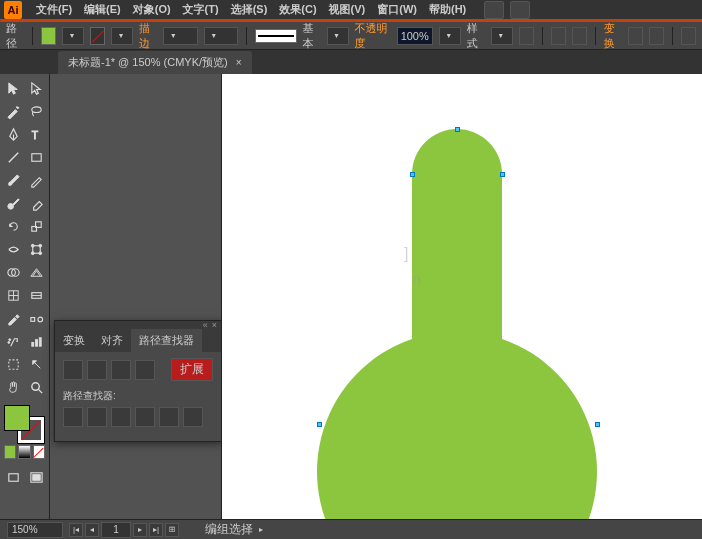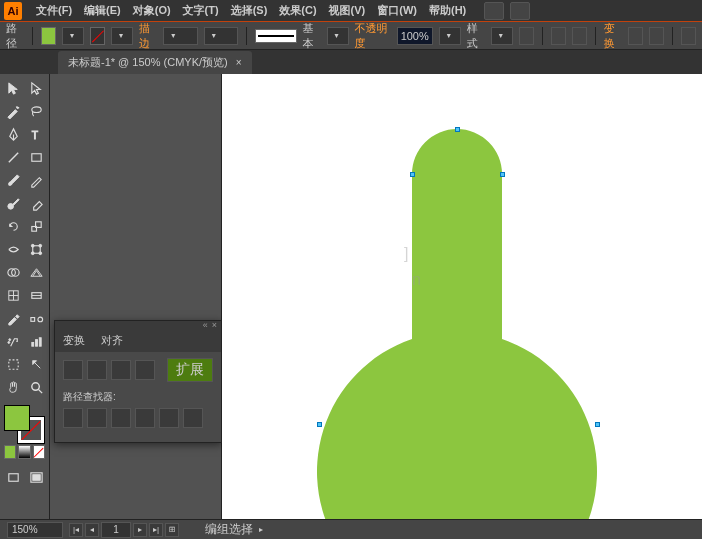--- a/index.html
+++ b/index.html
@@ -1,17 +1,17 @@
 <!DOCTYPE html>
 <html><head>
 <meta charset="utf-8">
 <style>
 * { margin: 0; padding: 0; box-sizing: border-box; font-family: "Microsoft YaHei", Arial, sans-serif; font-size: 11px; color: #ccc; }
 body { background: #333; width: 702px; height: 539px; overflow: hidden; position: relative; }
-.menubar { height: 22px; background: #333; display: flex; align-items: center; padding: 0 4px; border-bottom: 1px solid #c2410c; }
+.menubar { height: 22px; background: #333; display: flex; align-items: center; padding: 0 4px; border-bottom: 3px solid #c2410c; }
 .ai-logo { width: 18px; height: 18px; background: #ff7f00; color: #330000; font-weight: bold; display: flex; align-items: center; justify-content: center; border-radius: 2px; margin-right: 8px; font-size: 11px; }
 .menu-item { padding: 2px 6px; cursor: default; font-weight: bold; }
 .toolbar-icons { display: flex; gap: 6px; margin-left: 12px; }
 .tb-icon { width: 20px; height: 18px; background: #444; border: 1px solid #555; border-radius: 2px; cursor: pointer; }
 .controlbar { height: 28px; background: #454545; display: flex; align-items: center; padding: 0 6px; gap: 6px; border-bottom: 1px solid #222; }
 .ctrl-label { font-size: 11px; color: #ccc; }
 .orange { color: #ff9933 !important; }
 .swatch { width: 18px; height: 18px; background: #8CC63F; border: 1px solid #666; cursor: pointer; }
 .swatch-dark { width: 18px; height: 18px; background: #333; border: 1px solid #666; cursor: pointer; position: relative; }
 .swatch-dark::after { content: ''; position: absolute; width: 120%; height: 1px; background: red; transform: rotate(-45deg); top: 50%; left: -10%; }
@@ -44,21 +44,21 @@
 .floating-panel { position: absolute; top: 246px; left: 4px; width: 168px; background: #494949; border: 1px solid #222; box-shadow: 0 2px 8px rgba(0,0,0,.5); }
 .panel-handle { height: 8px; background: #3a3a3a; display:flex; justify-content:flex-end; align-items:center; padding-right:4px; }
 .panel-handle span { font-size: 9px; cursor: pointer; margin-left: 4px; color: #999; }
 .panel-tabs { display: flex; background: #3a3a3a; }
 .ptab { padding: 4px 8px; font-size: 11px; cursor: pointer; }
 .ptab.active { background: #494949; }
 .panel-body { padding: 6px 8px; }
 .panel-label { font-size: 10px; margin-bottom: 4px; display:block; }
 .mode-row { display: flex; gap: 4px; margin-bottom: 8px; align-items: center; }
 .mode-btn { width: 20px; height: 20px; background: #3a3a3a; border: 1px solid #555; cursor: pointer; }
-.expand-btn { background: #4d7c0f; border: 1px solid #555; padding: 2px 8px; font-size: 14px; cursor: pointer; }
+.expand-btn { background: #b91c1c; border: 1px solid #555; padding: 2px 8px; font-size: 12px; cursor: pointer; }
 
 .canvas-area { flex: 1; background: #fff; position: relative; overflow: hidden; }
 .shape { position: absolute; }
 .shape svg { display: block; }
 .anchor { position: absolute; width: 5px; height: 5px; background: #4FC3F7; border: 1px solid #0277BD; }
 .watermark { position: absolute; color: #999; font-size: 16px; opacity: .4; font-family: Arial; }
 
 .statusbar { height: 20px; background: #454545; display: flex; align-items: center; padding: 0 7px; border-top: 1px solid #222; }
 .zoom-sel { width: 56px; height: 16px; background: #333; border: 1px solid #555; color: #ccc; font-size: 10px; padding: 0 4px; }
 .nav-btns { display: flex; gap: 2px; margin: 0 6px; align-items: center; }
@@ -343,20 +343,21 @@
 
   <div class="midpanel">
     <div class="floating-panel">
       <div class="panel-handle">
           <span>«</span>
           <span>×</span>
         </div>
       <div class="panel-tabs">
         <div class="ptab">变换</div>
         <div class="ptab">对齐</div>
+        <div class="ptab active">路径查找器</div>
       </div>
       <div class="panel-body">
         <div class="mode-row">
           <div class="mode-btn"></div>
           <div class="mode-btn"></div>
           <div class="mode-btn"></div>
           <div class="mode-btn"></div>
           <div style="flex:1"></div>
           <button class="expand-btn">扩展</button>
         </div>

